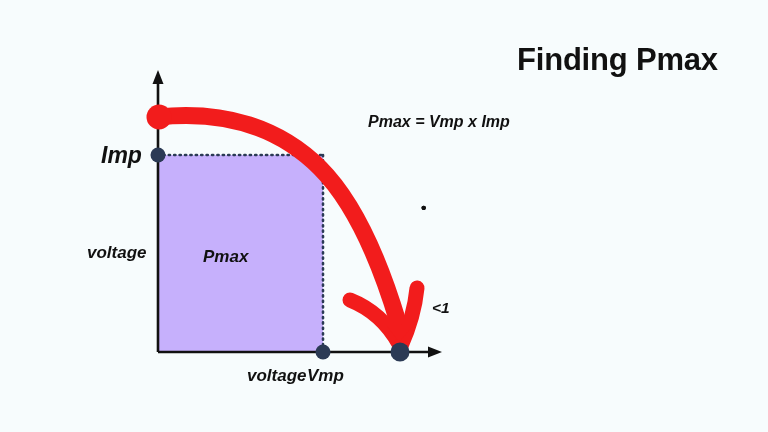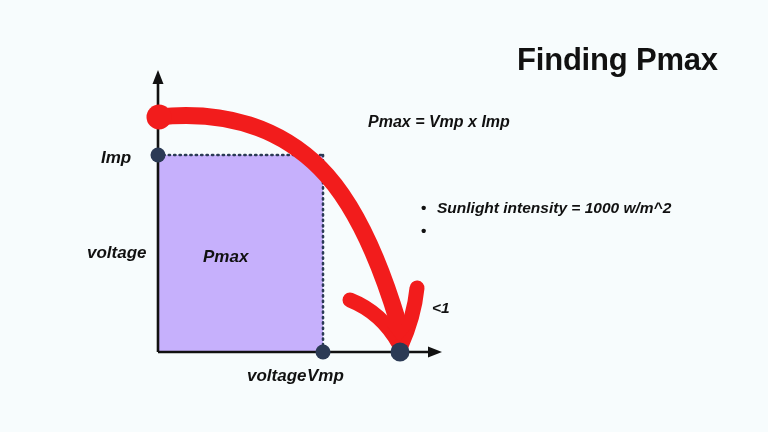--- a/index.html
+++ b/index.html
@@ -41,22 +41,22 @@
   
   .chart-label {
     position: absolute;
     font-style: italic;
     font-weight: bold;
     color: #111111;
     white-space: nowrap;
   }
   #label-imp {
     left: 76px;
-    top: 148px;
-    font-size: 17px;
+    top: 142px;
+    font-size: 23px;
   }
   #label-current {
     left: 62px;
     top: 243px;
     font-size: 17px;
   }
   #label-voltage {
     left: 222px;
     top: 366px;
     font-size: 17px;
@@ -163,21 +163,20 @@
 
   <div class="chart-label" id="label-vmp">Vmp</div>
 
   <div class="chart-label" id="label-pmax-area">Pmax</div>
 
   <div id="eq-pmax">Pmax = Vmp x Imp</div>
 
   <ul id="conditions-list">
     <li>
       <span class="bullet-dot">•</span>
-      <span>Sunlight intensity = 1000 w/m^2</span>
     </li>
     <li>
       <span class="bullet-dot">•</span>
     </li>
   </ul>
 
   <div id="fill-factor">
     <div>&lt;1</div>
   </div>
 

